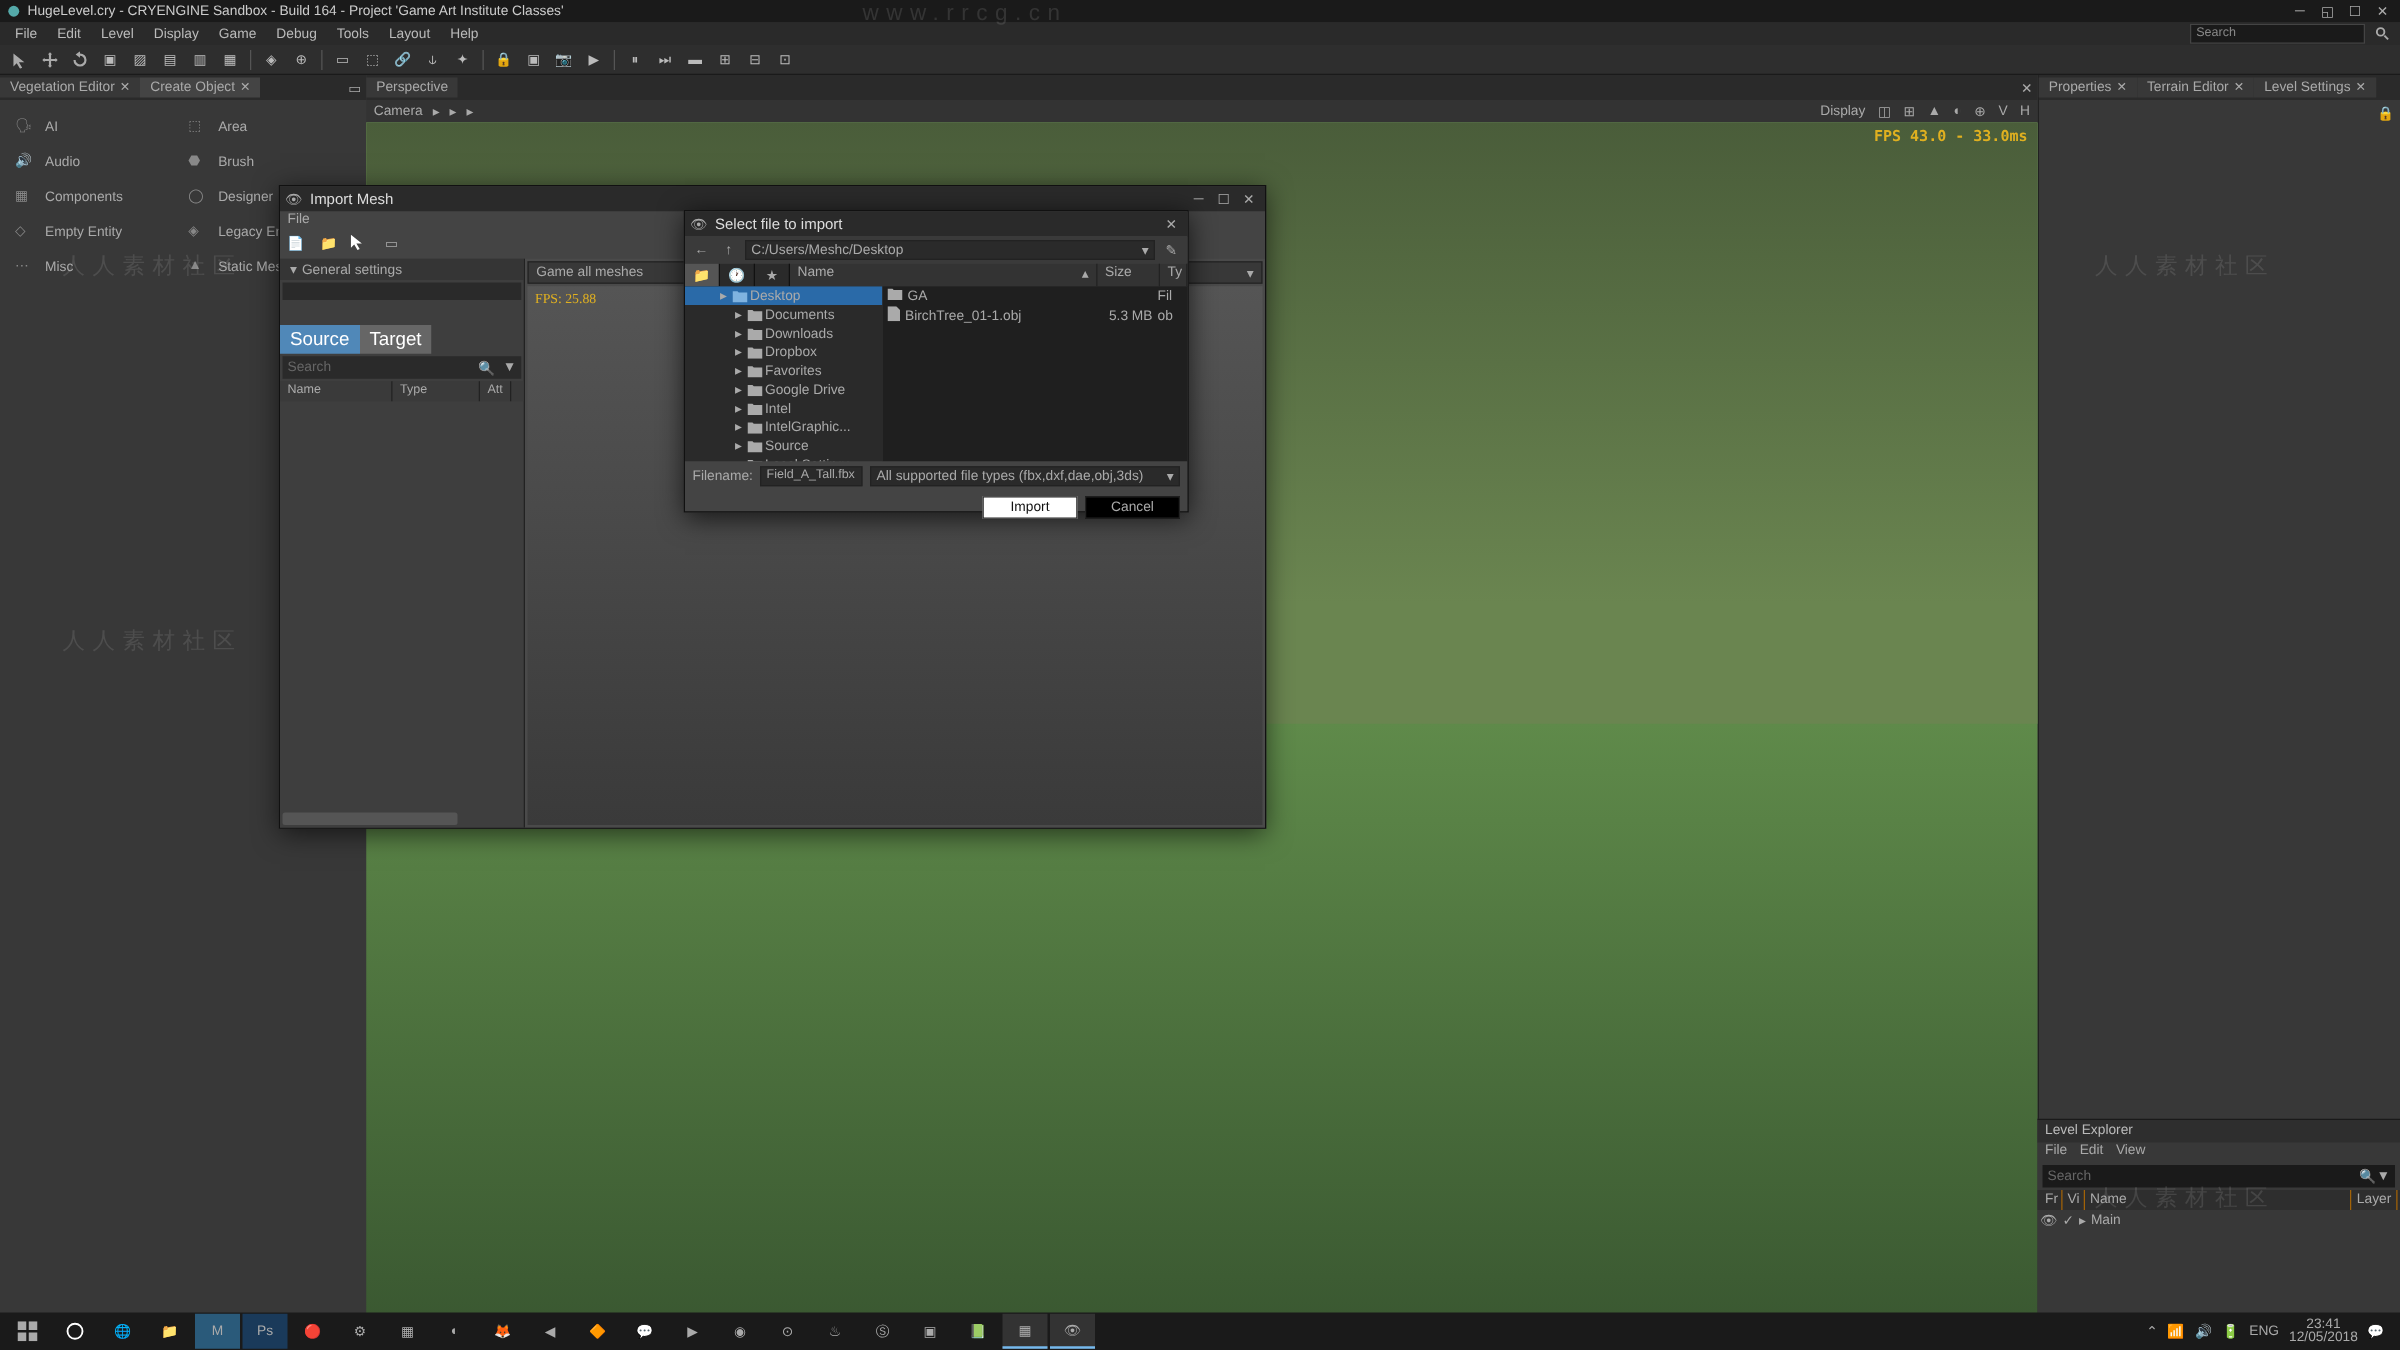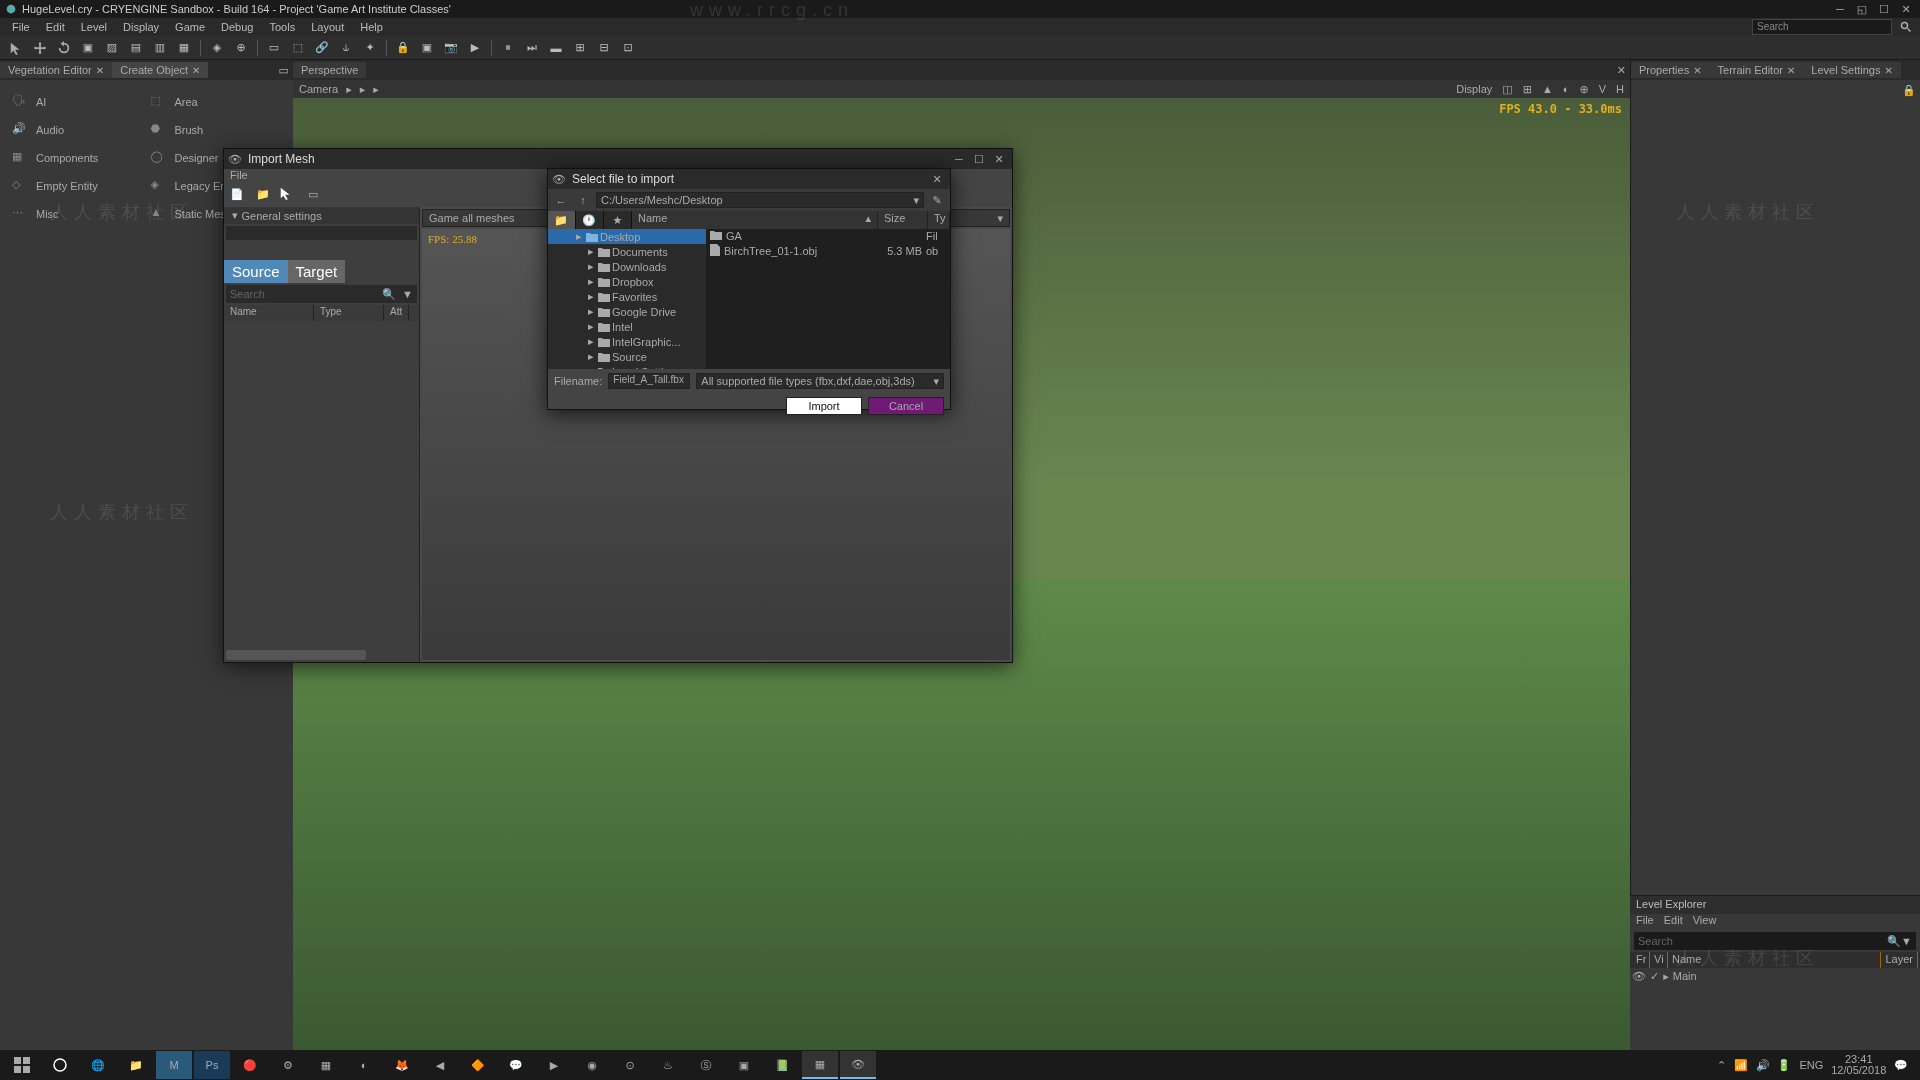--- a/index.html
+++ b/index.html
@@ -96,21 +96,21 @@
 .tree-item .arrow{width:8px;display:inline-block}
 .tree-item .folder{width:12px;height:10px;display:inline-block}
 .tree-item.selected{background:#2a6aa8;color:#fff}
 .tree-item.selected .folder svg{fill:#7fb3e0}
 .file-list{flex:1;background:#1f1f1f}
 .file-col{padding:1px 6px;border-right:1px solid #222;font-size:11px}
 .file-row{padding:1px 4px;display:flex;align-items:center;gap:4px;font-size:11px}
 .file-footer{padding:4px 6px;display:flex;align-items:center;gap:6px}
 .file-input{height:16px;background:#2a2a2a;border:1px solid #222;padding:0 4px;font-size:10px}
 .file-btns{display:flex;gap:6px;justify-content:flex-end;padding:4px 6px}
-.file-btn{width:76px;height:18px;background:#701a75;border:1px solid #222;display:flex;align-items:center;justify-content:center;font-size:11px}
+.file-btn{width:76px;height:18px;background:#000000;border:1px solid #222;display:flex;align-items:center;justify-content:center;font-size:11px}
 .file-btn.primary{background:#ffffff;color:#111}
 
 
 .taskbar{position:absolute;bottom:0;left:0;right:0;height:30px;background:#1a1a1a;display:flex;align-items:center;padding:0 4px;gap:2px;z-index:100}
 .task-btn{width:36px;height:28px;display:flex;align-items:center;justify-content:center}
 .task-btn.active{background:#333;border-bottom:2px solid #76b9ed}
 .task-tray{margin-left:auto;display:flex;align-items:center;gap:8px;padding:0 8px}
 .task-time{display:flex;flex-direction:column;align-items:center;font-size:10px;line-height:11px}
 
 

